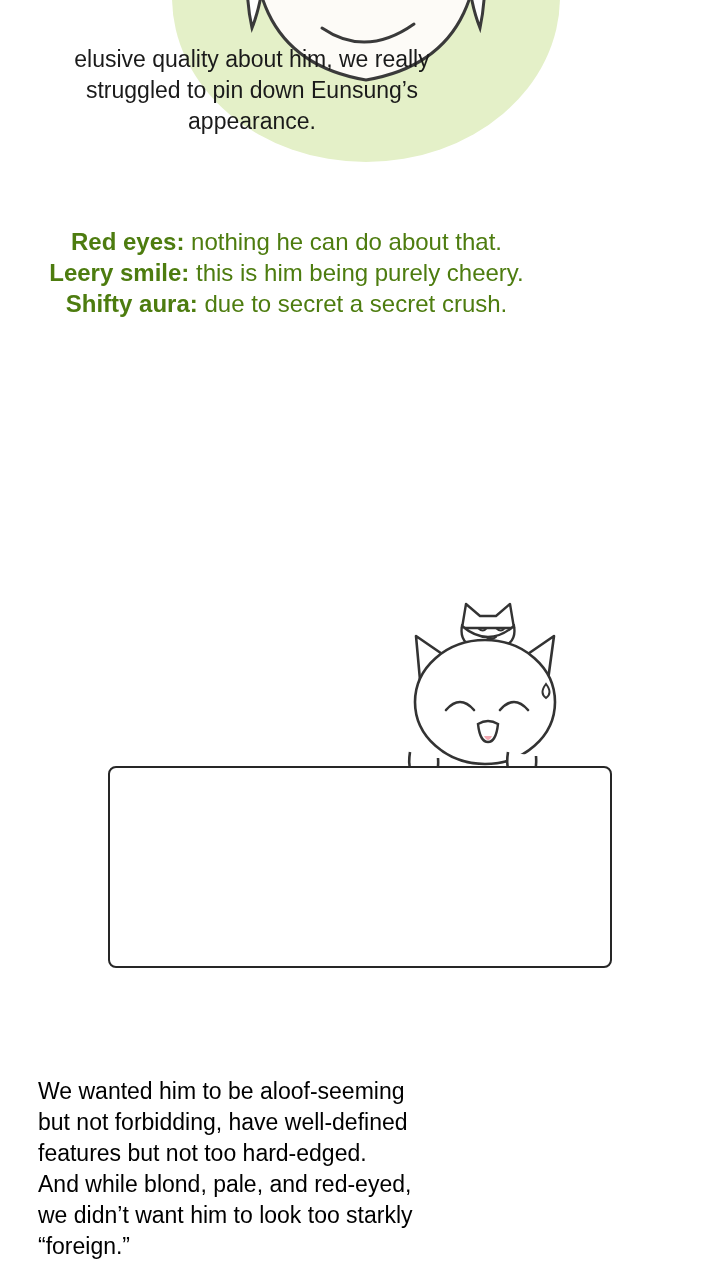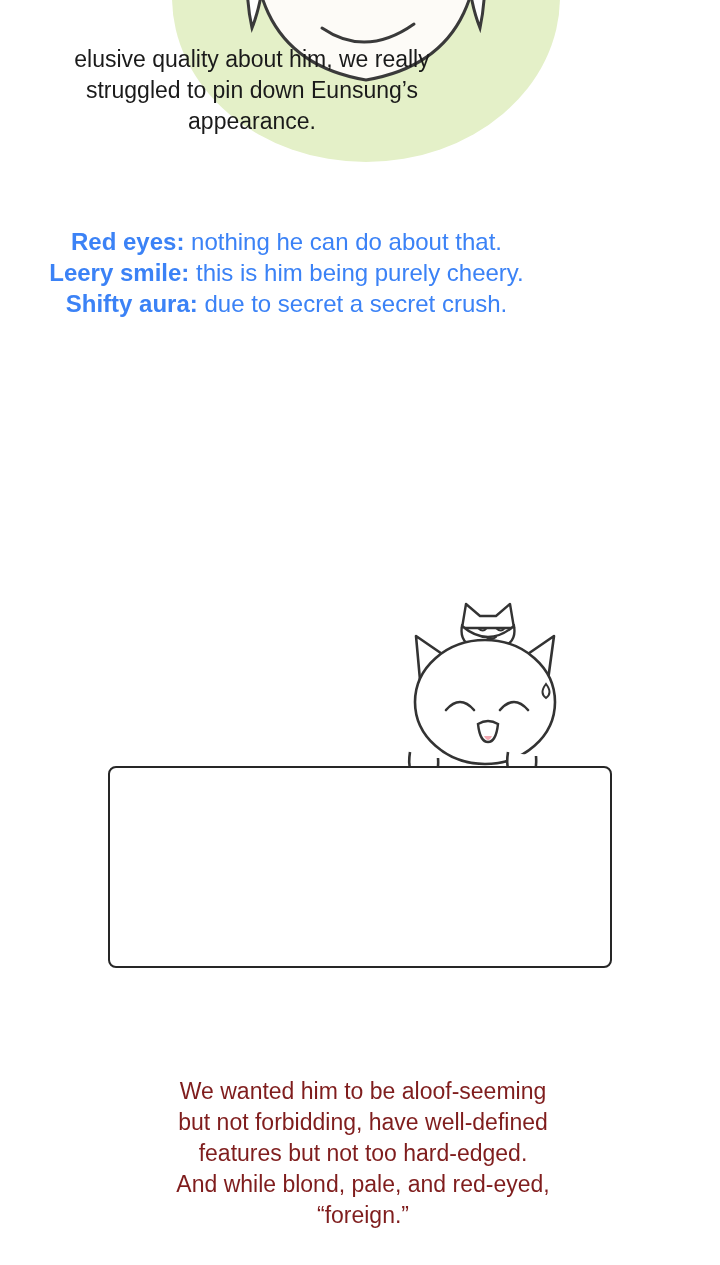--- a/index.html
+++ b/index.html
@@ -43,21 +43,21 @@
 
   
   .traits {
     position: absolute;
     top: 226px;
     left: 0;
     width: 573px;
     text-align: center;
     font-size: 24px;
     line-height: 31px;
-    color: #3b82f6;
+    color: #4d7c0f;
   }
   .traits .line { white-space: nowrap; }
   .traits b { font-weight: bold; }
 
   
   .cat-wrap {
     position: absolute;
     left: 400px;
     top: 580px;
     width: 200px;
@@ -87,22 +87,21 @@
   }
 
   
   .bottom-text {
     position: absolute;
     left: 38px;
     top: 1076px;
     width: 650px;
     font-size: 23px;
     line-height: 31px;
-    color: #7f1d1d;
-    text-align: center;
+    color: #000000;
   }
   .bottom-text .line { white-space: nowrap; }
 </style>
 </head>
 <body>
 
 <div class="hero">
   <div class="hero-disc"></div>
   <svg class="hero-face" viewBox="0 0 388 340">
 
@@ -171,14 +170,15 @@
   <div>elusive quality about him, we really</div>
   <div>struggled to pin down Eunsung’s</div>
   <div>appearance.</div>
 </div>
 
 <div class="bottom-text">
   <div class="line">We wanted him to be aloof-seeming</div>
   <div class="line">but not forbidding, have well-defined</div>
   <div class="line">features but not too hard-edged.</div>
   <div class="line">And while blond, pale, and red-eyed,</div>
+  <div class="line">we didn’t want him to look too starkly</div>
   <div class="line">“foreign.”</div>
 </div>
 
 </body></html>

